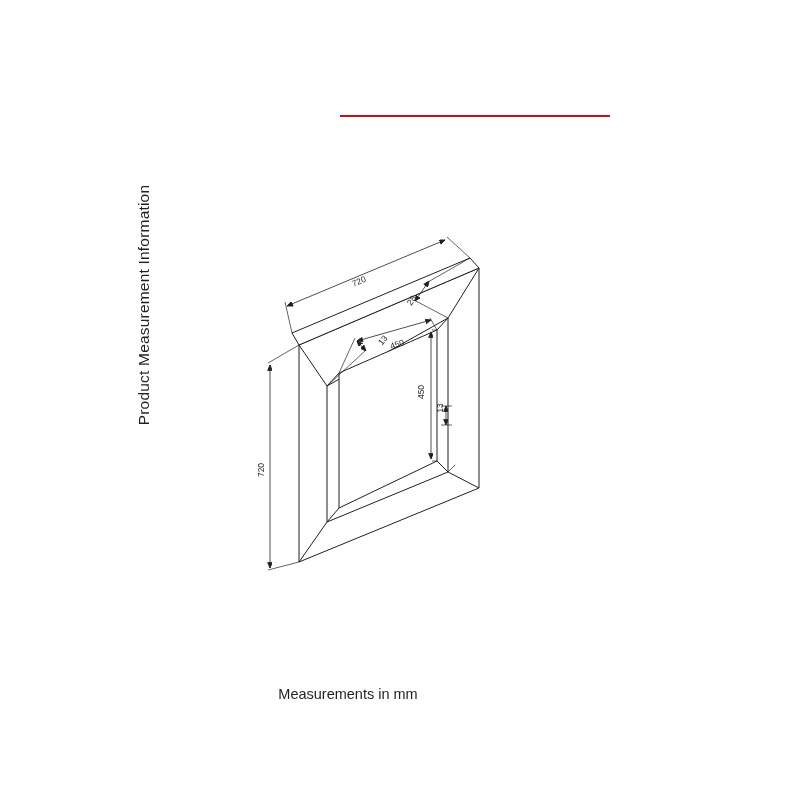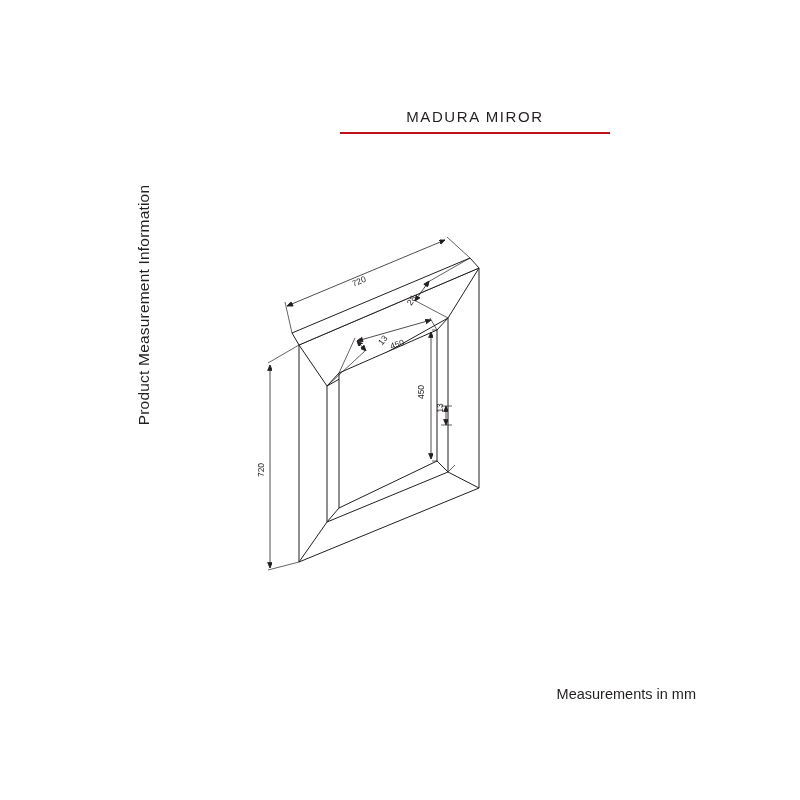--- a/index.html
+++ b/index.html
@@ -52,40 +52,39 @@
     color: #231f20;
     white-space: nowrap;
   }
 
   
   #footer-note {
     position: absolute;
     left: 0;
     top: 686px;
     width: 696px;
-    text-align: right;
+    text-align: center;
     font-size: 14.5px;
     color: #231f20;
   }
 
   
   #drawing {
     position: absolute;
     left: 0;
     top: 0;
     width: 800px;
     height: 800px;
   }
   #drawing svg { display: block; }
 </style>
 </head>
 <body>
 
 <div id="title-block">
-  <div id="product-title">MADURA MIROR</div>
   <div id="title-rule"></div>
 </div>
 
 <div id="side-label">Product Measurement Information</div>
 
 <div id="footer-note">Measurements in mm</div>
 
 <div id="drawing">
   <svg width="800" height="800" viewBox="0 0 800 800" xmlns="http://www.w3.org/2000/svg">
     <g fill="none" stroke="#231f20" stroke-width="1" stroke-linejoin="miter" stroke-linecap="butt">

